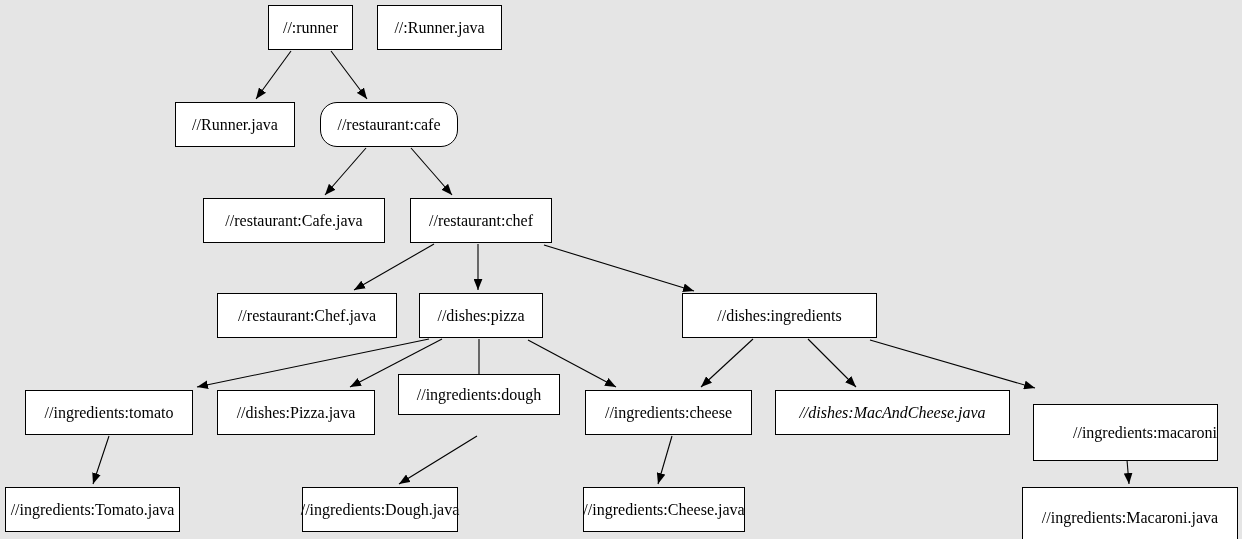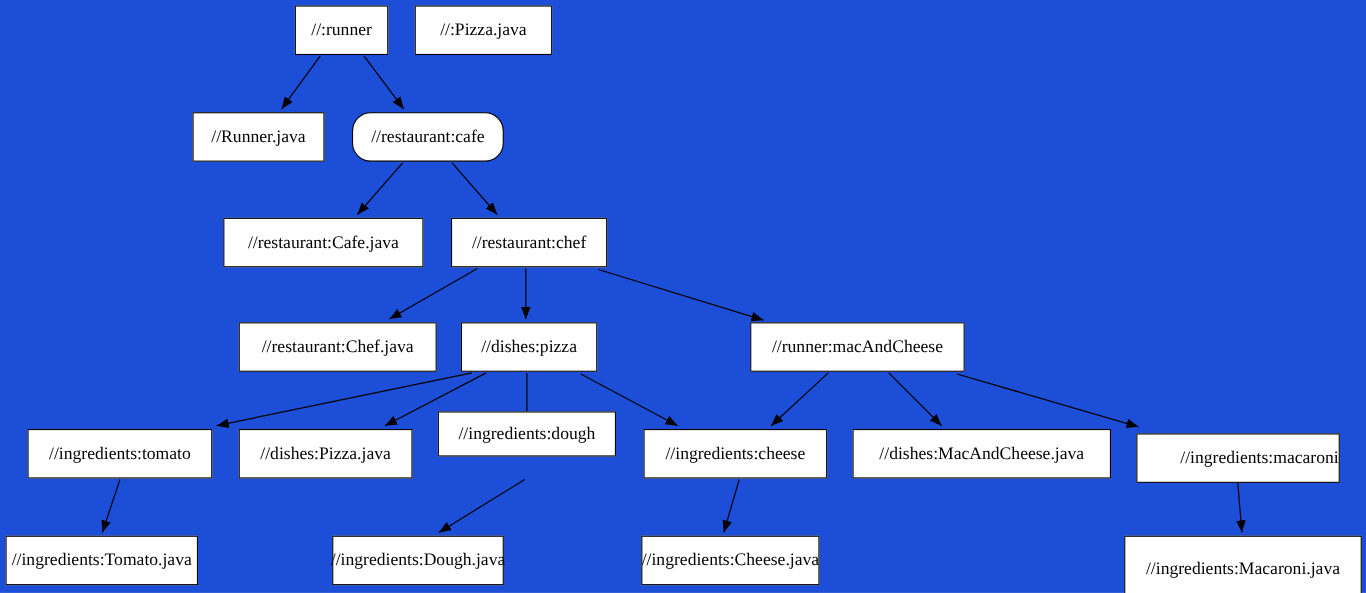--- a/index.html
+++ b/index.html
@@ -4,21 +4,21 @@
 <style>
   html, body {
     margin: 0;
     padding: 0;
     background: #ffffff;
   }
   .canvas {
     position: relative;
     width: 1242px;
     height: 539px;
-    background: #1d4ed8;
+    background: #e5e5e5;
     font-family: "Liberation Serif", "DejaVu Serif", serif;
     overflow: hidden;
   }
   .edge-layer {
     position: absolute;
     left: 0;
     top: 0;
     width: 1242px;
     height: 539px;
   }
@@ -65,37 +65,37 @@
     <line x1="753" y1="339" x2="701" y2="387" marker-end="url(#arrow)"></line>
     <line x1="808" y1="339" x2="856" y2="387" marker-end="url(#arrow)"></line>
     <line x1="870" y1="340" x2="1035" y2="388" marker-end="url(#arrow)"></line>
     <line x1="109" y1="436" x2="93" y2="484" marker-end="url(#arrow)"></line>
     <line x1="477" y1="436" x2="399" y2="484" marker-end="url(#arrow)"></line>
     <line x1="672" y1="436" x2="658" y2="484" marker-end="url(#arrow)"></line>
     <line x1="1125" y1="436" x2="1129" y2="484" marker-end="url(#arrow)"></line>
   </svg>
 
   <div class="node" style="left:268px; top:5px;   width:85px;  height:45px;">//:runner</div>
-  <div class="node" style="left:377px; top:5px;   width:125px; height:45px;">//:Pizza.java</div>
+  <div class="node" style="left:377px; top:5px;   width:125px; height:45px;">//:Runner.java</div>
 
   <div class="node" style="left:175px; top:102px; width:120px; height:45px;">//Runner.java</div>
   <div class="node" style="left:320px; top:102px; width:138px; height:45px;border-radius:17px;">//restaurant:cafe</div>
 
   <div class="node" style="left:203px; top:198px; width:182px; height:45px;">//restaurant:Cafe.java</div>
   <div class="node" style="left:410px; top:198px; width:142px; height:45px;">//restaurant:chef</div>
 
   <div class="node" style="left:217px; top:293px; width:180px; height:45px;">//restaurant:Chef.java</div>
   <div class="node" style="left:419px; top:293px; width:124px; height:45px;">//dishes:pizza</div>
-  <div class="node" style="left:682px; top:293px; width:195px; height:45px;">//runner:macAndCheese</div>
+  <div class="node" style="left:682px; top:293px; width:195px; height:45px;">//dishes:ingredients</div>
 
   <div class="node" style="left:25px;  top:390px; width:168px; height:45px;text-align:center;">//ingredients:tomato</div>
   <div class="node" style="left:217px; top:390px; width:158px; height:45px;">//dishes:Pizza.java</div>
   <div class="node" style="left:398px; top:374px; width:162px; height:41px;">//ingredients:dough</div>
   <div class="node" style="left:585px; top:390px; width:167px; height:45px;">//ingredients:cheese</div>
-  <div class="node" style="left:775px; top:390px; width:235px; height:45px;">//dishes:MacAndCheese.java</div>
-  <div class="node" style="left:1033px;top:394px; width:185px; height:45px;padding-left:39px;">//ingredients:macaroni</div>
+  <div class="node" style="left:775px; top:390px; width:235px; height:45px;font-style:italic;">//dishes:MacAndCheese.java</div>
+  <div class="node" style="left:1033px;top:404px; width:185px; height:57px;padding-left:39px;">//ingredients:macaroni</div>
 
   <div class="node" style="left:5px;   top:487px; width:175px; height:45px;">//ingredients:Tomato.java</div>
   <div class="node" style="left:302px; top:487px; width:156px; height:45px;">//ingredients:Dough.java</div>
   <div class="node" style="left:583px; top:487px; width:162px; height:45px;">//ingredients:Cheese.java</div>
   <div class="node" style="left:1022px;top:487px; width:216px; height:62px;text-align:right;">//ingredients:Macaroni.java</div>
 
 </div>
 
 </body></html>

